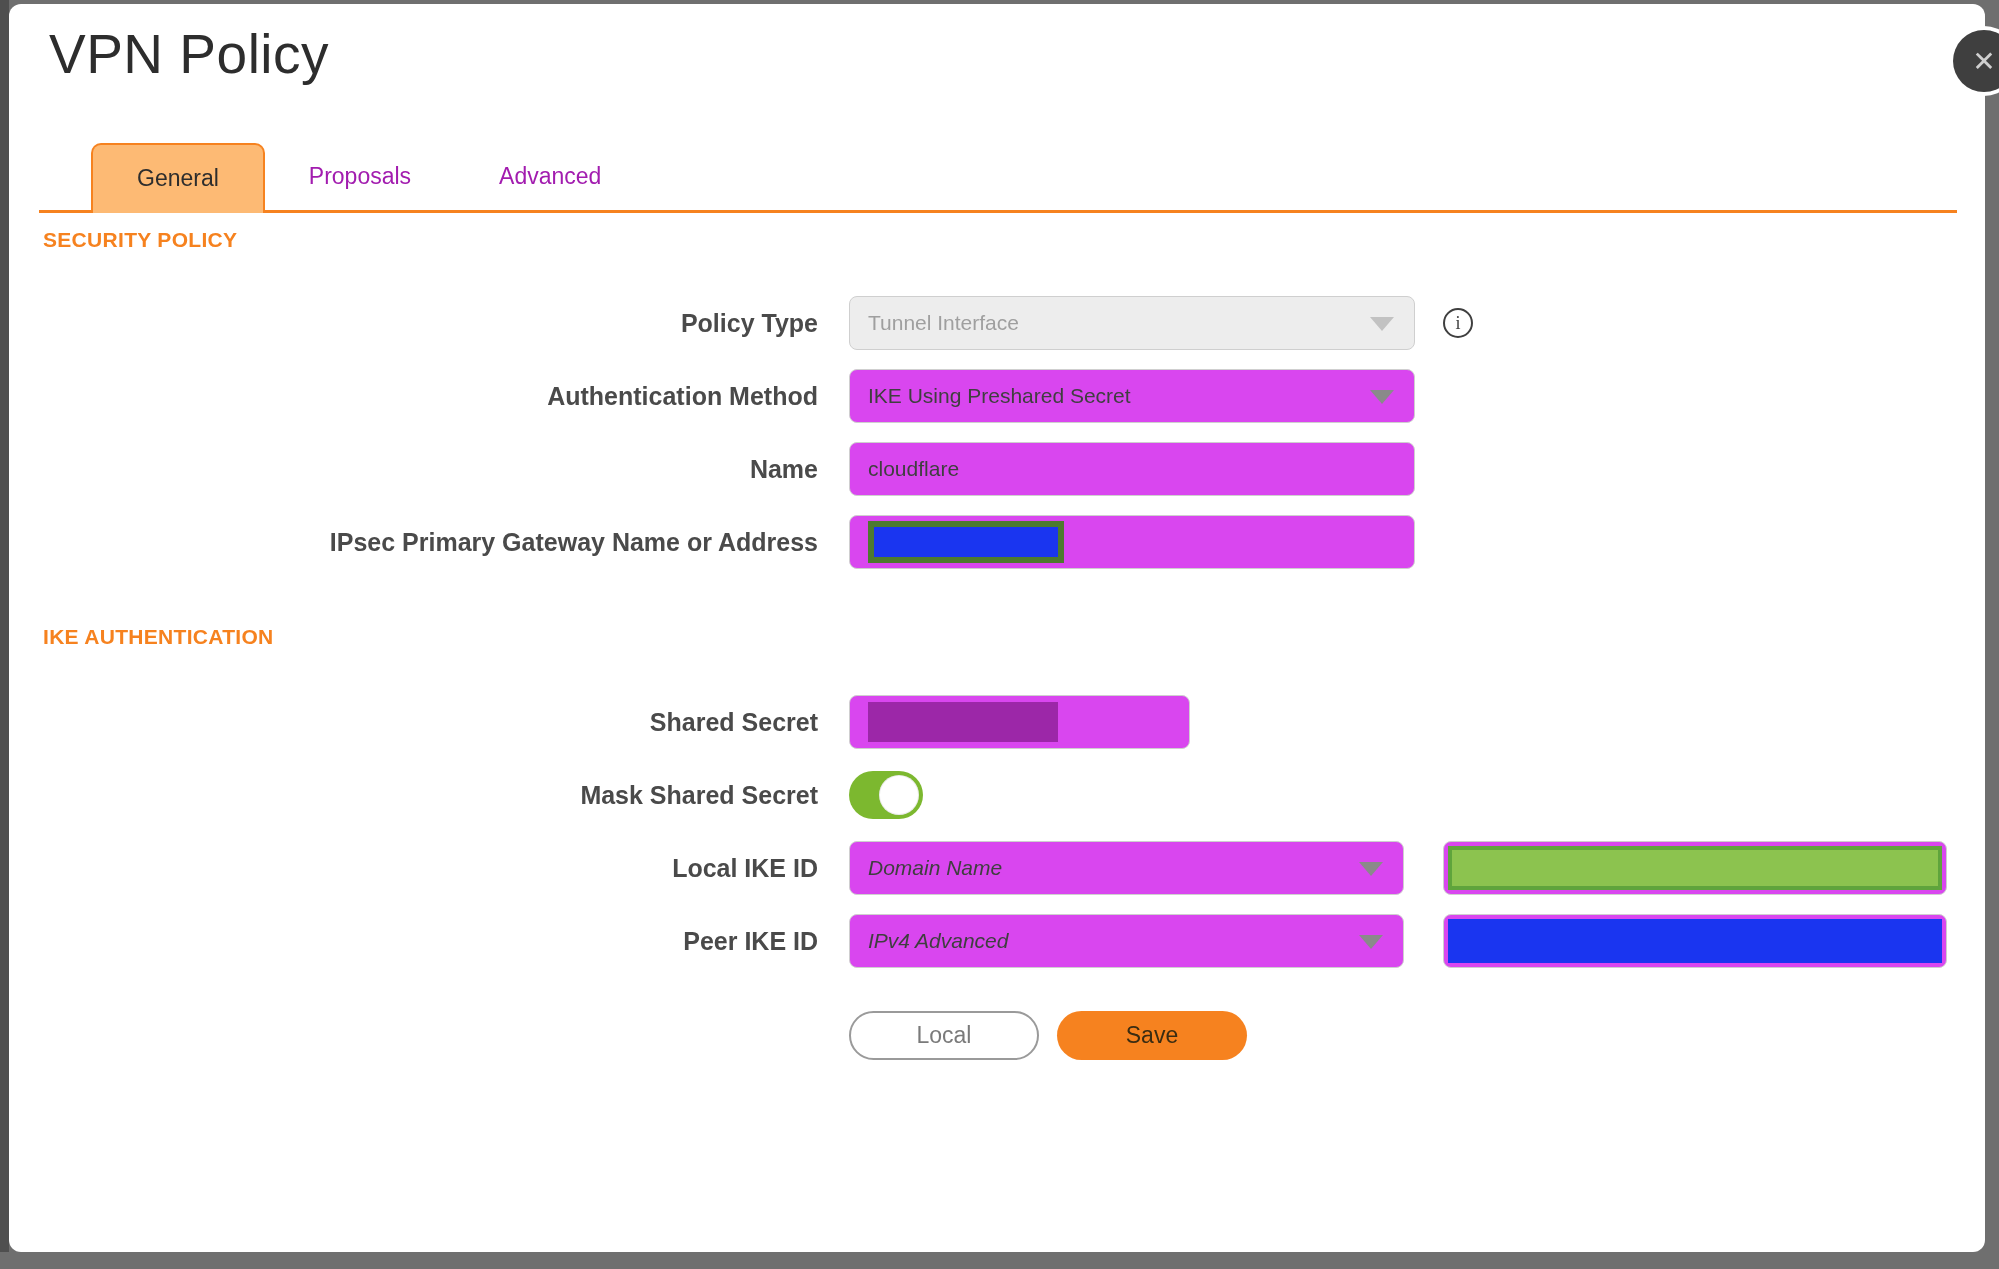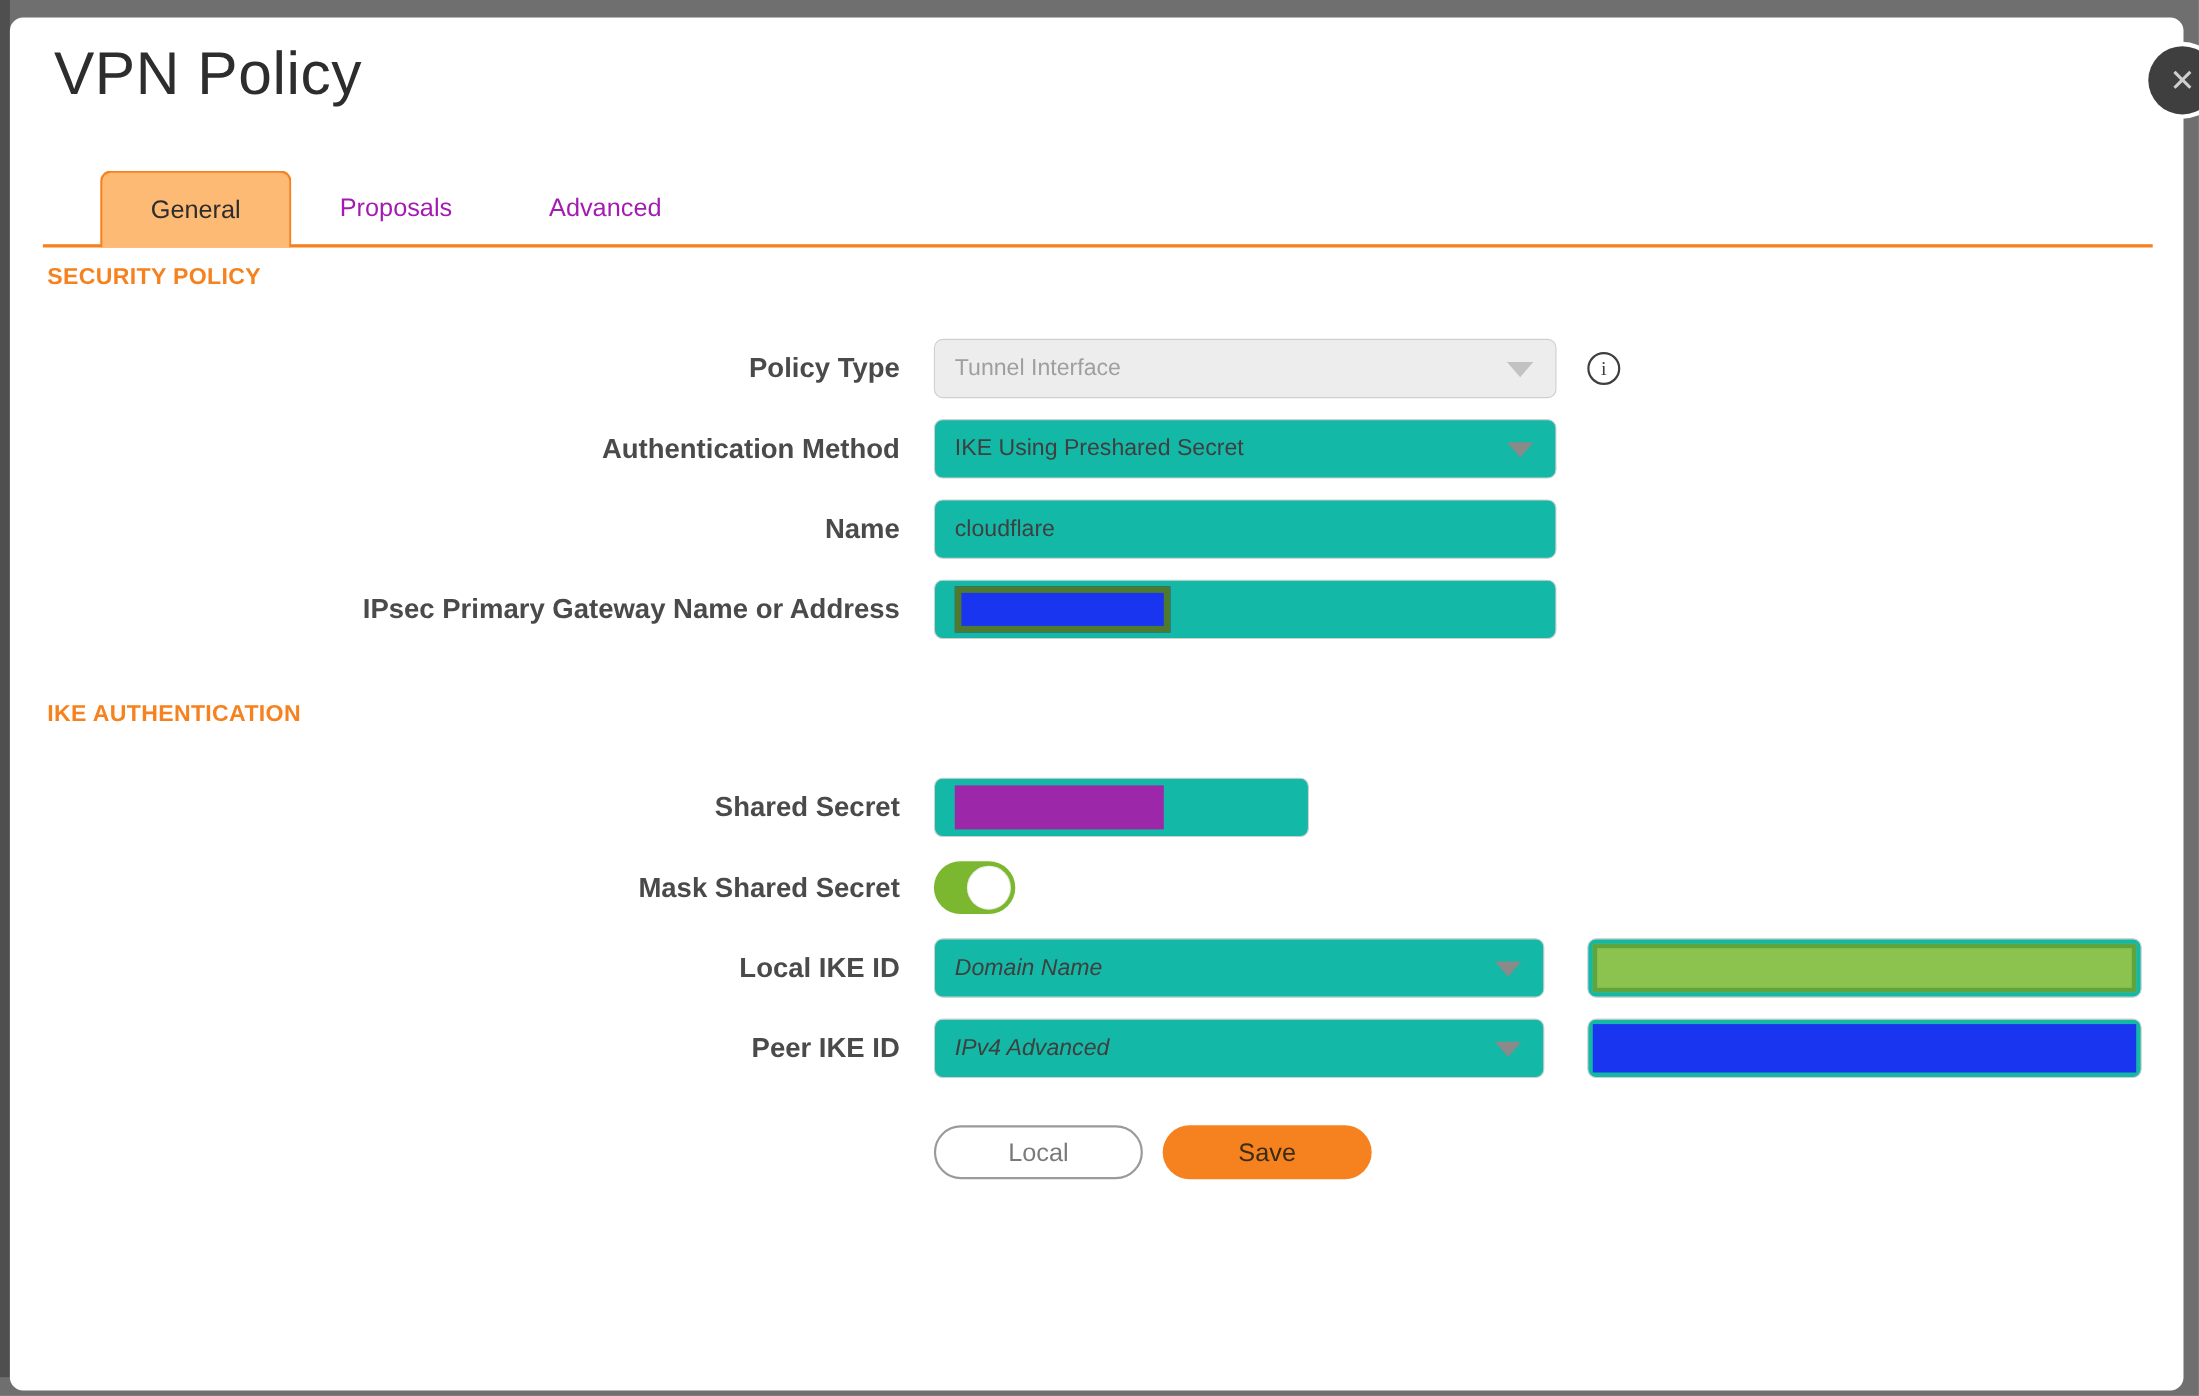--- a/index.html
+++ b/index.html
@@ -8,21 +8,21 @@
     font-family: "Liberation Sans", sans-serif;
     background: var(--chrome-bg, #6f6f6f);
     position: relative;
     overflow: hidden;
   }
   .chrome-left {
     position:absolute; left:0; top:0; width:9px; height:1252px;
     background: var(--chrome-edge, #4f4f4f);
   }
   .dialog {
-    position:absolute; left:9px; top:16px; width:1976px; height:1248px;
+    position:absolute; left:9px; top:4px; width:1976px; height:1248px;
     background:#ffffff; border-radius:12px;
   }
   
   .dialog-title {
     position:absolute; left:40px; top:18px;
     font-size:55px; color:#2d2d2d; letter-spacing:0.5px;
   }
   .close-btn {
     position:absolute; left:1944px; top:26px; width:62px; height:62px;
     background:#3f3f3f; border-radius:50%;
@@ -56,21 +56,21 @@
   .section-title.first { margin-bottom:44px; }
   .section-title.second { margin-top:56px; margin-bottom:46px; }
   .row { display:flex; align-items:center; margin-bottom:19px; height:54px; }
   .row-label {
     width:775px; text-align:right; margin-right:31px;
     font-size:25px; font-weight:bold; color:#4a4a4a;
   }
   .field {
     position:relative; height:54px;
     border:1px solid #cfcfcf; border-radius:8px;
-    background:#14b8a6; display:flex; align-items:center;
+    background:#d946ef; display:flex; align-items:center;
     font-size:21px; color:#3f3f3f; padding:0 18px;
   }
   .w-main { width:566px; }
   .w-secret { width:341px; }
   .w-select2 { width:555px; margin-right:39px;font-style:italic; }
   .w-idval { width:504px; padding:0; }
   .field.disabled { background:#ededed; color:#9f9f9f; }
   .caret {
     position:absolute; right:20px; top:50%; margin-top:-6px;
     width:0; height:0;

